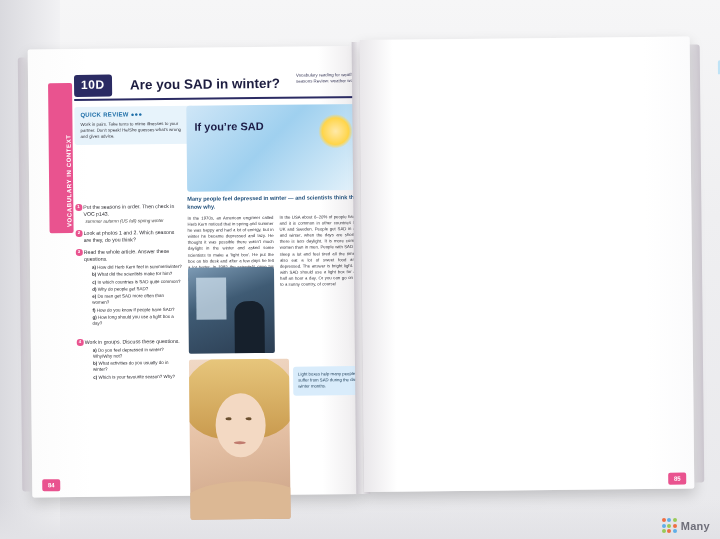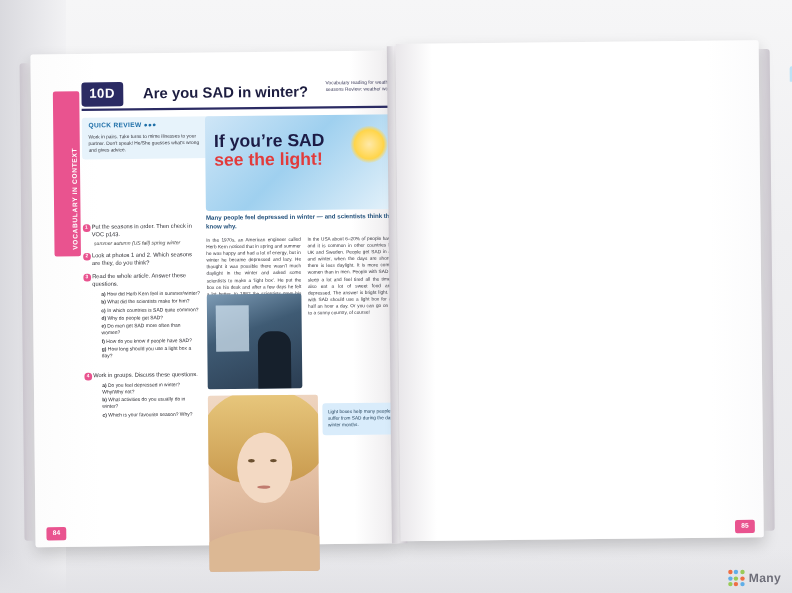--- a/index.html
+++ b/index.html
@@ -54,21 +54,21 @@
 
   .lcol{position:absolute;left:0;top:126px;width:106px;}
   .qlist li{margin:0 0 1.5px 0;}
   .qlist{margin:2px 0 0 8px;padding:0;list-style:none;font-size:4.5px;}
   .qlist li:before{content:attr(data-k) "  ";font-weight:bold;}
 
   .hero{position:absolute;left:112px;top:34px;width:180px;height:86px;border-radius:3px;overflow:hidden;
      background:linear-gradient(135deg,#cfe6f7 0%,#9fd0ef 45%,#e9f4fb 100%);}
   .hero .sun{position:absolute;right:14px;top:10px;width:34px;height:34px;border-radius:50%;
      background:radial-gradient(circle,#ffe9a8 0%,#ffd54a 55%,rgba(255,213,74,0) 72%);}
-  .hero .txt{position:absolute;left:8px;top:16px;font-size:16px;font-weight:bold;color:#1c1c46;line-height:1.05;}
+  .hero .txt{position:absolute;left:8px;top:16px;font-size:11px;font-weight:bold;color:#1c1c46;line-height:1.05;}
   .hero .txt .red{color:#e23b3b;}
   .hero-sub{position:absolute;left:112px;top:124px;width:180px;font-size:5.6px;color:#1f4e79;font-weight:bold;line-height:1.35;}
 
   .body2{position:absolute;left:112px;top:144px;width:86px;font-size:4.3px;color:#34343c;
      line-height:1.42;text-align:justify;}
   .body3{position:absolute;left:204px;top:144px;width:88px;font-size:4.3px;color:#34343c;
      line-height:1.42;text-align:justify;}
   .photo-inset{position:absolute;left:112px;top:196px;width:86px;height:86px;border-radius:2px;
      background:linear-gradient(160deg,#7d9bb5 0%,#3f5b74 40%,#2b3d52 100%);overflow:hidden;}
   .photo-inset .win{position:absolute;left:8px;top:10px;width:30px;height:42px;background:#cfe0ee;opacity:.75;}
@@ -167,21 +167,20 @@
               <li data-k="b)">What activities do you usually do in winter?</li>
               <li data-k="c)">Which is your favourite season? Why?</li>
             </ul>
           </div>
         </div>
 
         <div class="hero">
           <div class="sun"></div>
           <div class="txt">
             <div>If you’re SAD</div>
-            <div class="red">see the light!</div>
           </div>
         </div>
         <div class="hero-sub">Many people feel depressed in winter — and scientists think they know why.</div>
 
         <div class="body2">In the 1970s, an American engineer called Herb Kern noticed that in spring and summer he was happy and had a lot of energy, but in winter he became depressed and lazy. He thought it was possible there wasn't much daylight in the winter and asked some scientists to make a ‘light box’. He put the box on his desk and after a few days he felt a lot better. In 1982 the scientists gave his illness a name — Seasonal Affective Disorder, or SAD.</div>
         <div class="body3">In the USA about 6–20% of people have SAD and it is common in other countries like the UK and Sweden. People get SAD in autumn and winter, when the days are shorter and there is less daylight. It is more common in women than in men. People with SAD usually sleep a lot and feel tired all the time. They also eat a lot of sweet food and feel depressed. The answer is bright light. People with SAD should use a light box for at least half an hour a day. Or you can go on holiday to a sunny country, of course!</div>
 
         <div class="photo-inset">
           <div class="win"></div>
           <div class="pers"></div>

